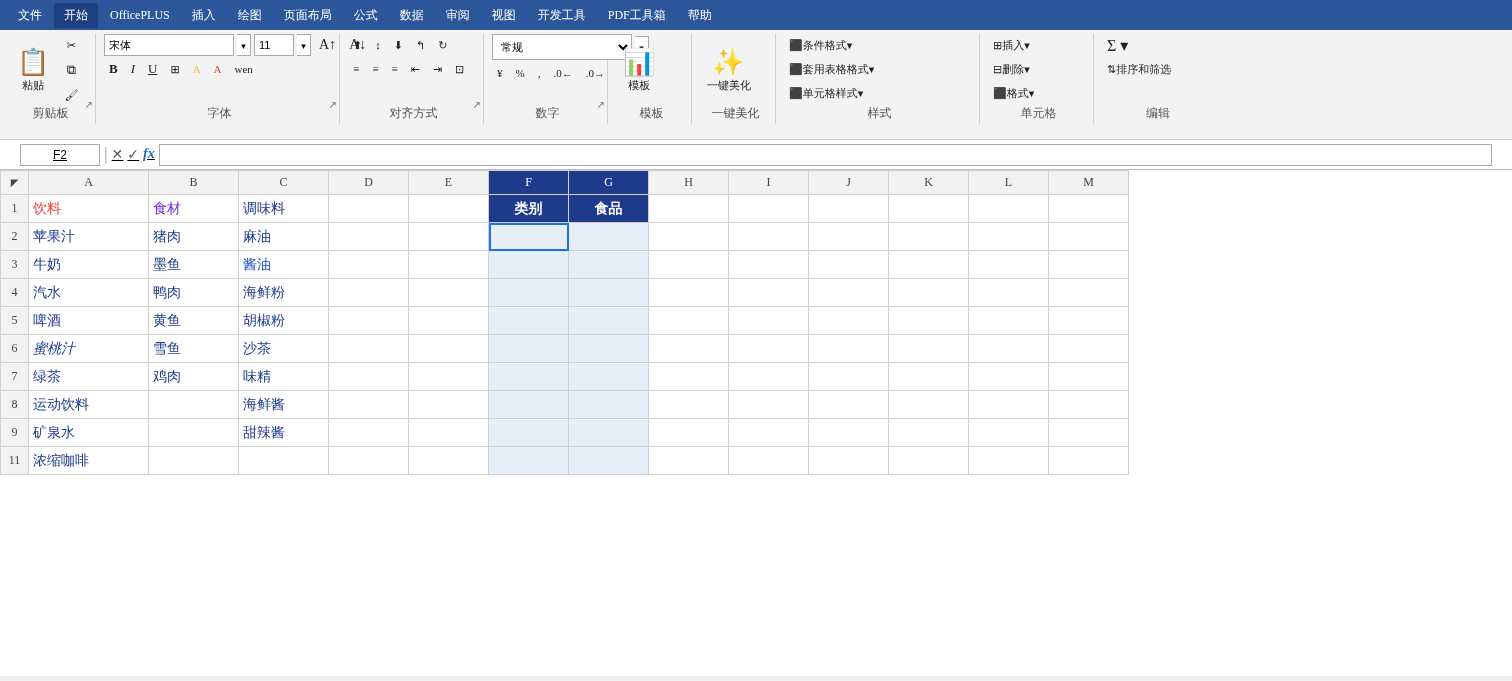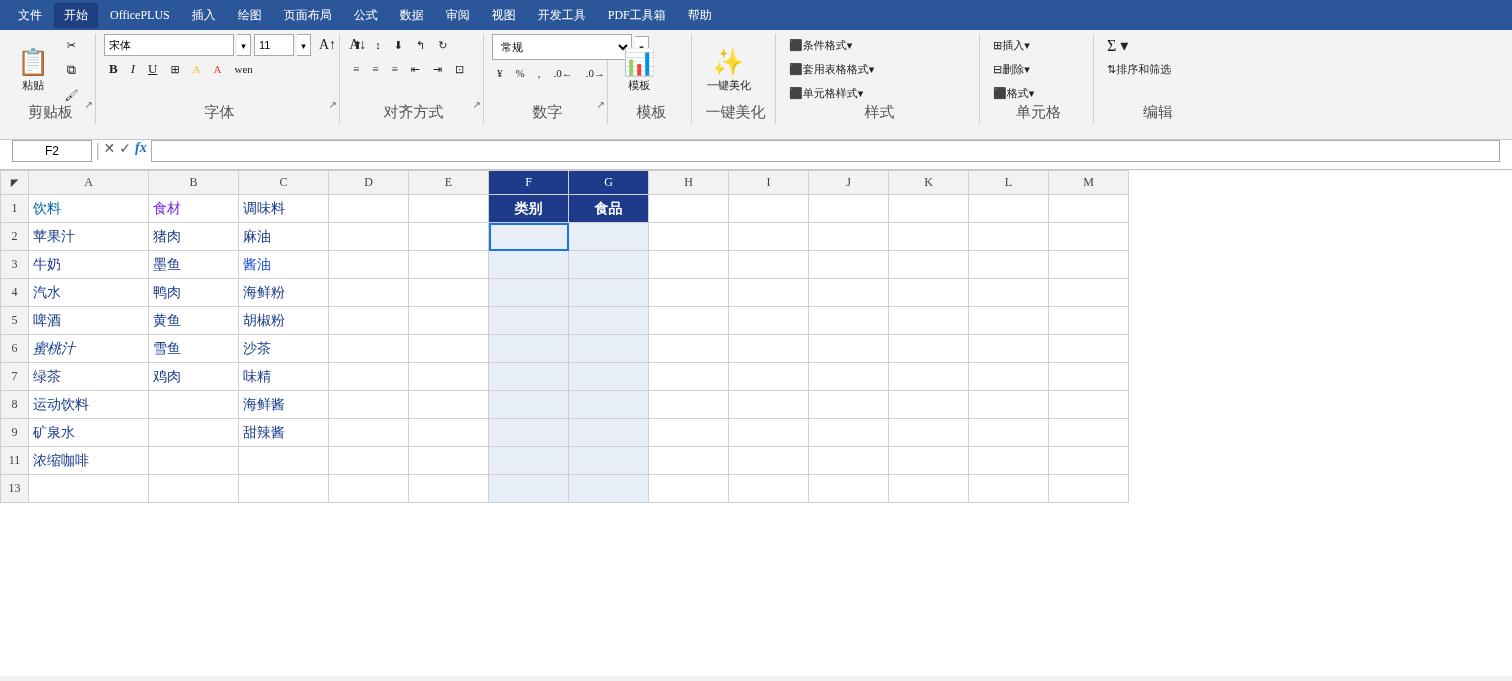--- a/index.html
+++ b/index.html
@@ -41,21 +41,21 @@
       padding: 0 8px 0 4px;
       min-height: 90px;
       position: relative;
     }
     .ribbon-group:last-child { border-right: none; }
     .ribbon-group-label {
       position: absolute;
       bottom: 2px;
       left: 0; right: 0;
       text-align: center;
-      font-size: 15px;
+      font-size: 12px;
       color: #555;
     }
     .ribbon-row {
       display: flex;
       align-items: center;
       gap: 3px;
       margin-bottom: 2px;
     }
     .rb-btn-sm {
       display: flex;
@@ -121,26 +121,27 @@
       height: 26px;
       border: 1px solid #aaa;
       background: white;
       font-size: 11px;
       padding: 0 4px;
     }
 
     
     .formula-bar {
       display: flex;
-      align-items: flex-start;
+      align-items: center;
       background: white;
       border-bottom: 1px solid #c0c0c0;
       height: 30px;
-      padding: 0 12px;
+      padding: 0 20px;
       gap: 4px;
+      text-decoration: underline;
     }
     .cell-ref-box {
       width: 80px;
       height: 22px;
       border: 1px solid #aaa;
       padding: 0 4px;
       font-size: 12px;
       text-align: center;
     }
     .formula-icons { display: flex; gap: 4px; color: #555; cursor: pointer; font-size: 14px; }
@@ -428,21 +429,21 @@
           <th class="col-header" style="width: 80px;">I</th>
           <th class="col-header" style="width: 80px;">J</th>
           <th class="col-header" style="width: 80px;">K</th>
           <th class="col-header" style="width: 80px;">L</th>
           <th class="col-header" style="width: 80px;">M</th>
         </tr>
       </thead>
       <tbody>
         <tr>
           <th class="row-header">1</th>
-          <td style="color: #0369a1;">饮料</td>
+          <td style="color: #ef4444;">饮料</td>
           <td style="color: #6d28d9;">食材</td>
           <td style="color: rgb(26, 58, 138);">调味料</td>
           <td></td>
           <td></td>
           <td style="background: rgb(30, 58, 138); color: white; font-weight: bold; text-align: center;">类别</td>
           <td style="background: rgb(30, 58, 138); color: white; font-weight: bold; text-align: center;">食品</td>
           <td></td>
           <td></td>
           <td></td>
           <td></td>
@@ -586,31 +587,15 @@
           <td></td>
           <td style="background: rgb(232, 238, 248);"></td>
           <td style="background: rgb(232, 238, 248);"></td>
           <td></td>
           <td></td>
           <td></td>
           <td></td>
           <td></td>
           <td></td>
         </tr>
-        <tr>
-          <th class="row-header">13</th>
-          <td></td>
-          <td></td>
-          <td></td>
-          <td></td>
-          <td></td>
-          <td style="background: rgb(232, 238, 248);"></td>
-          <td style="background: rgb(232, 238, 248);"></td>
-          <td></td>
-          <td></td>
-          <td></td>
-          <td></td>
-          <td></td>
-          <td></td>
-        </tr>
       </tbody>
     </table>
 </div>
 
 </body></html>

